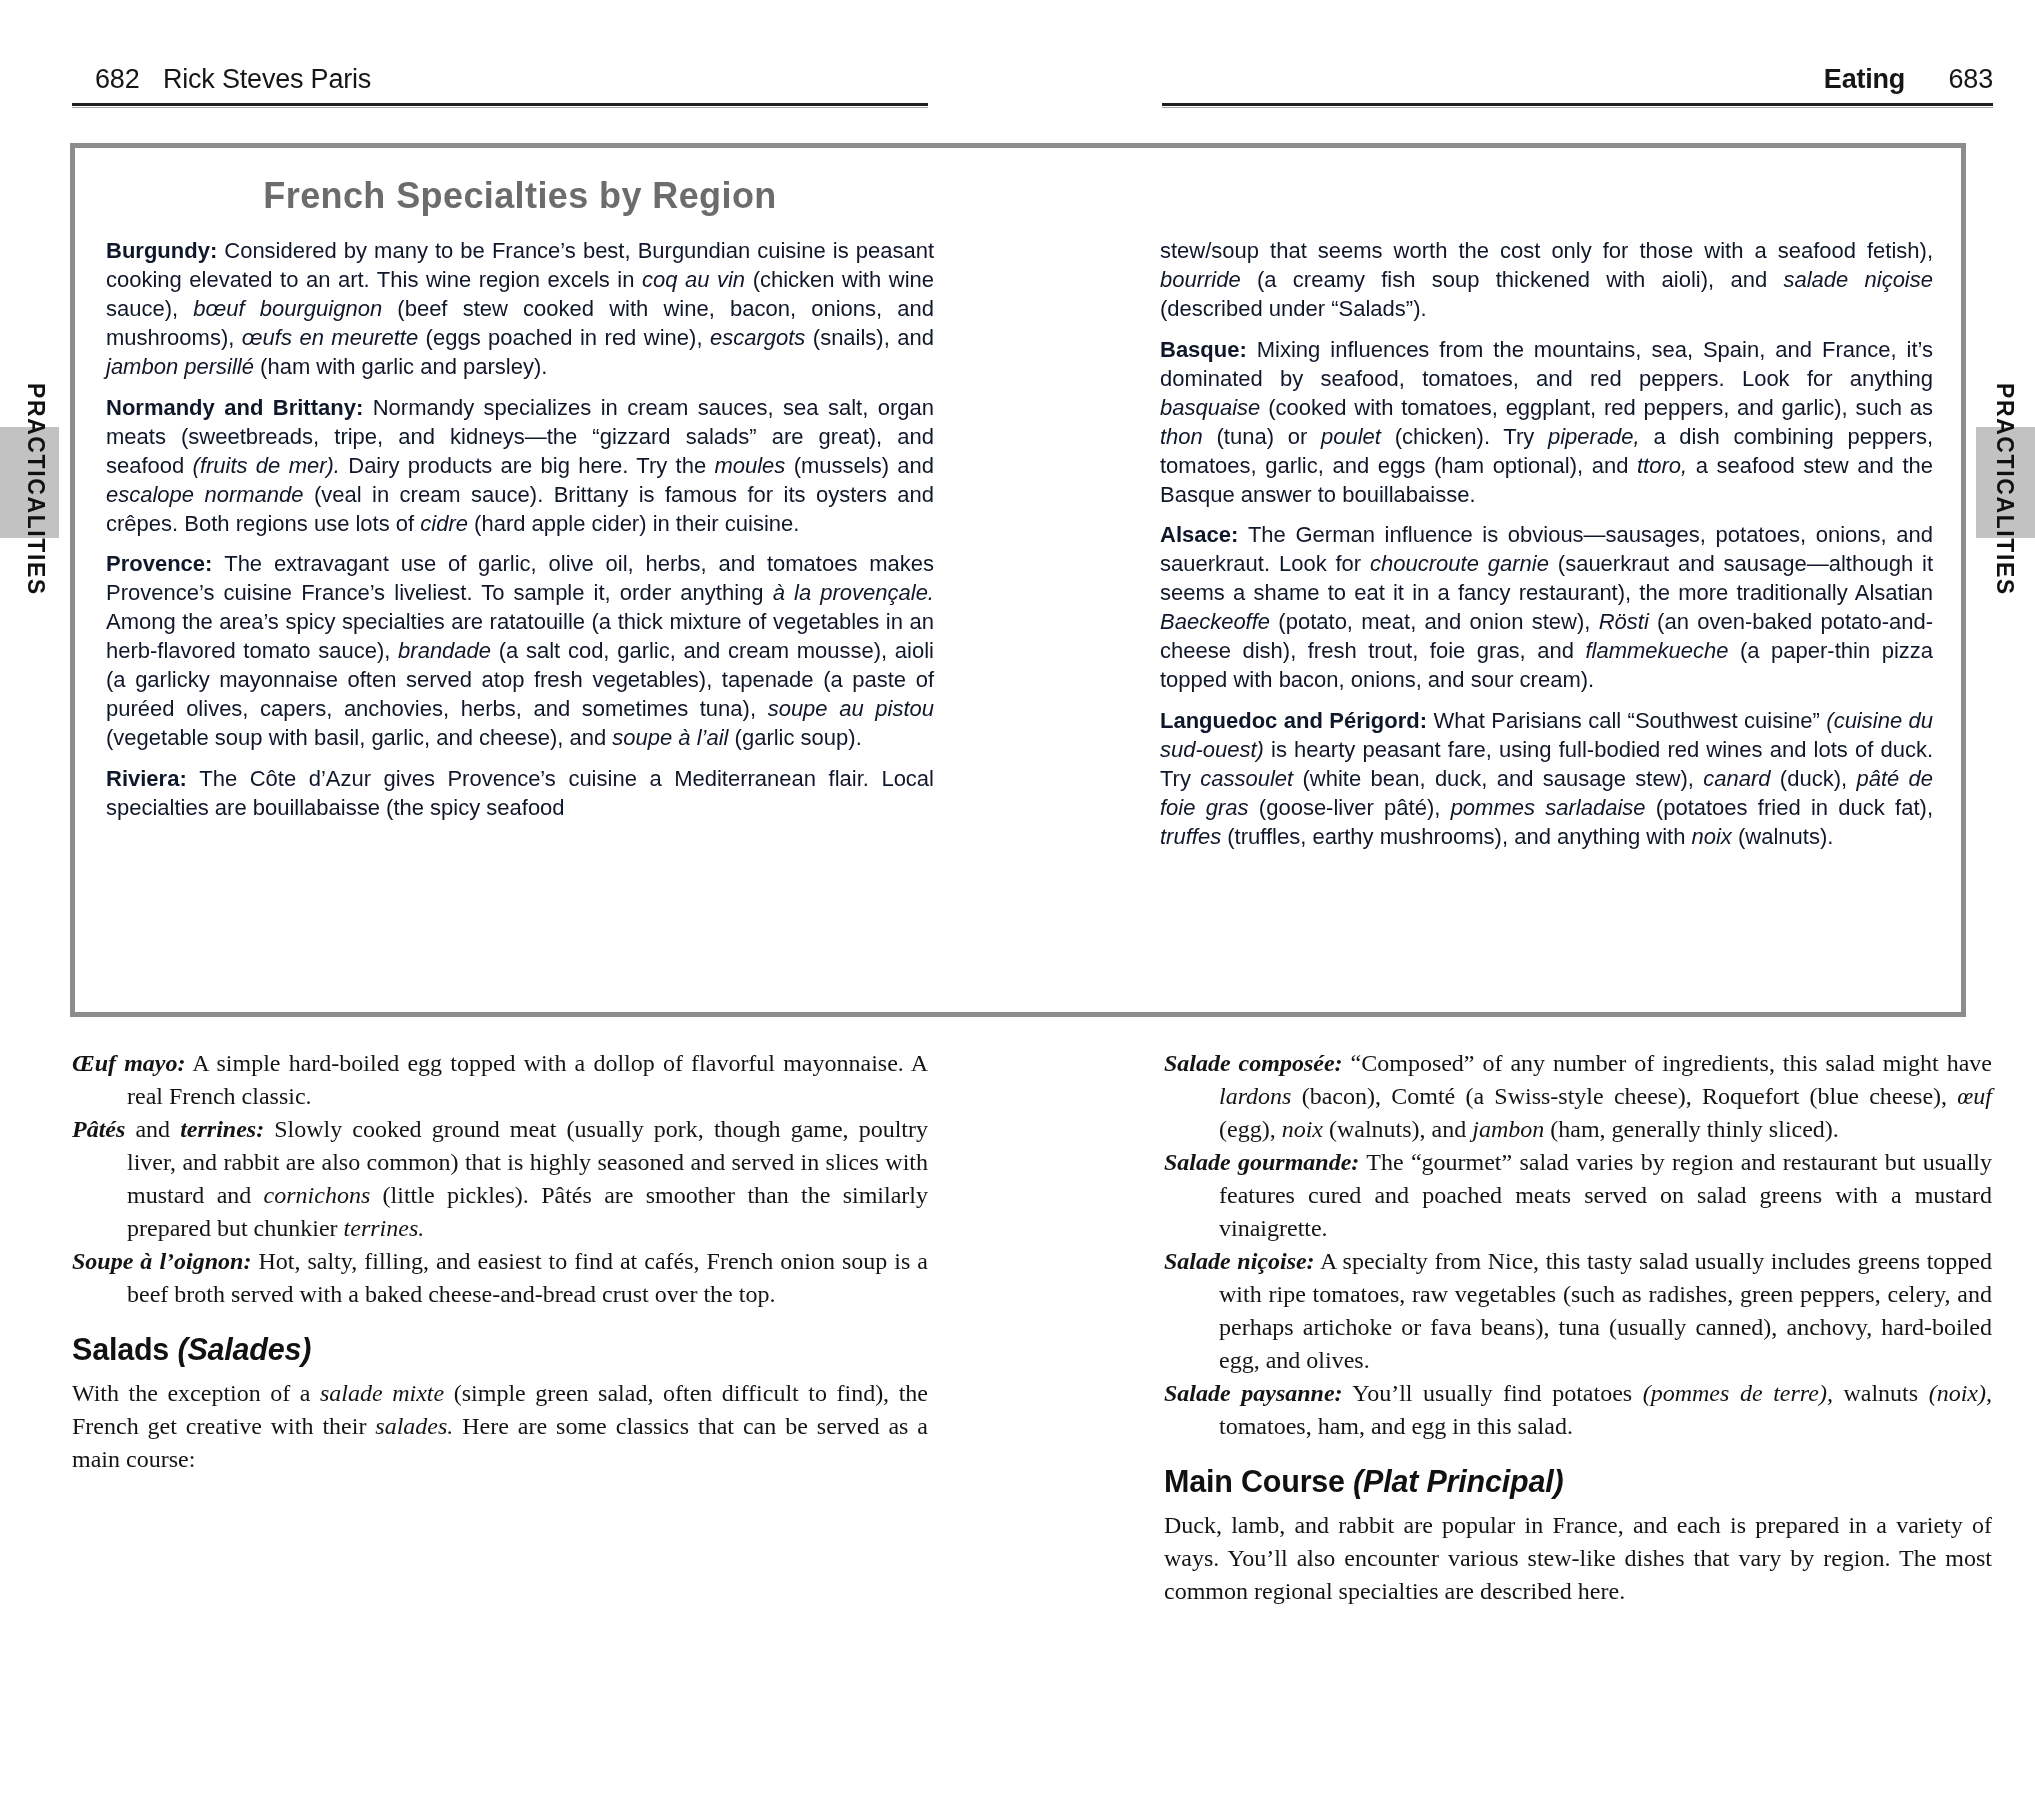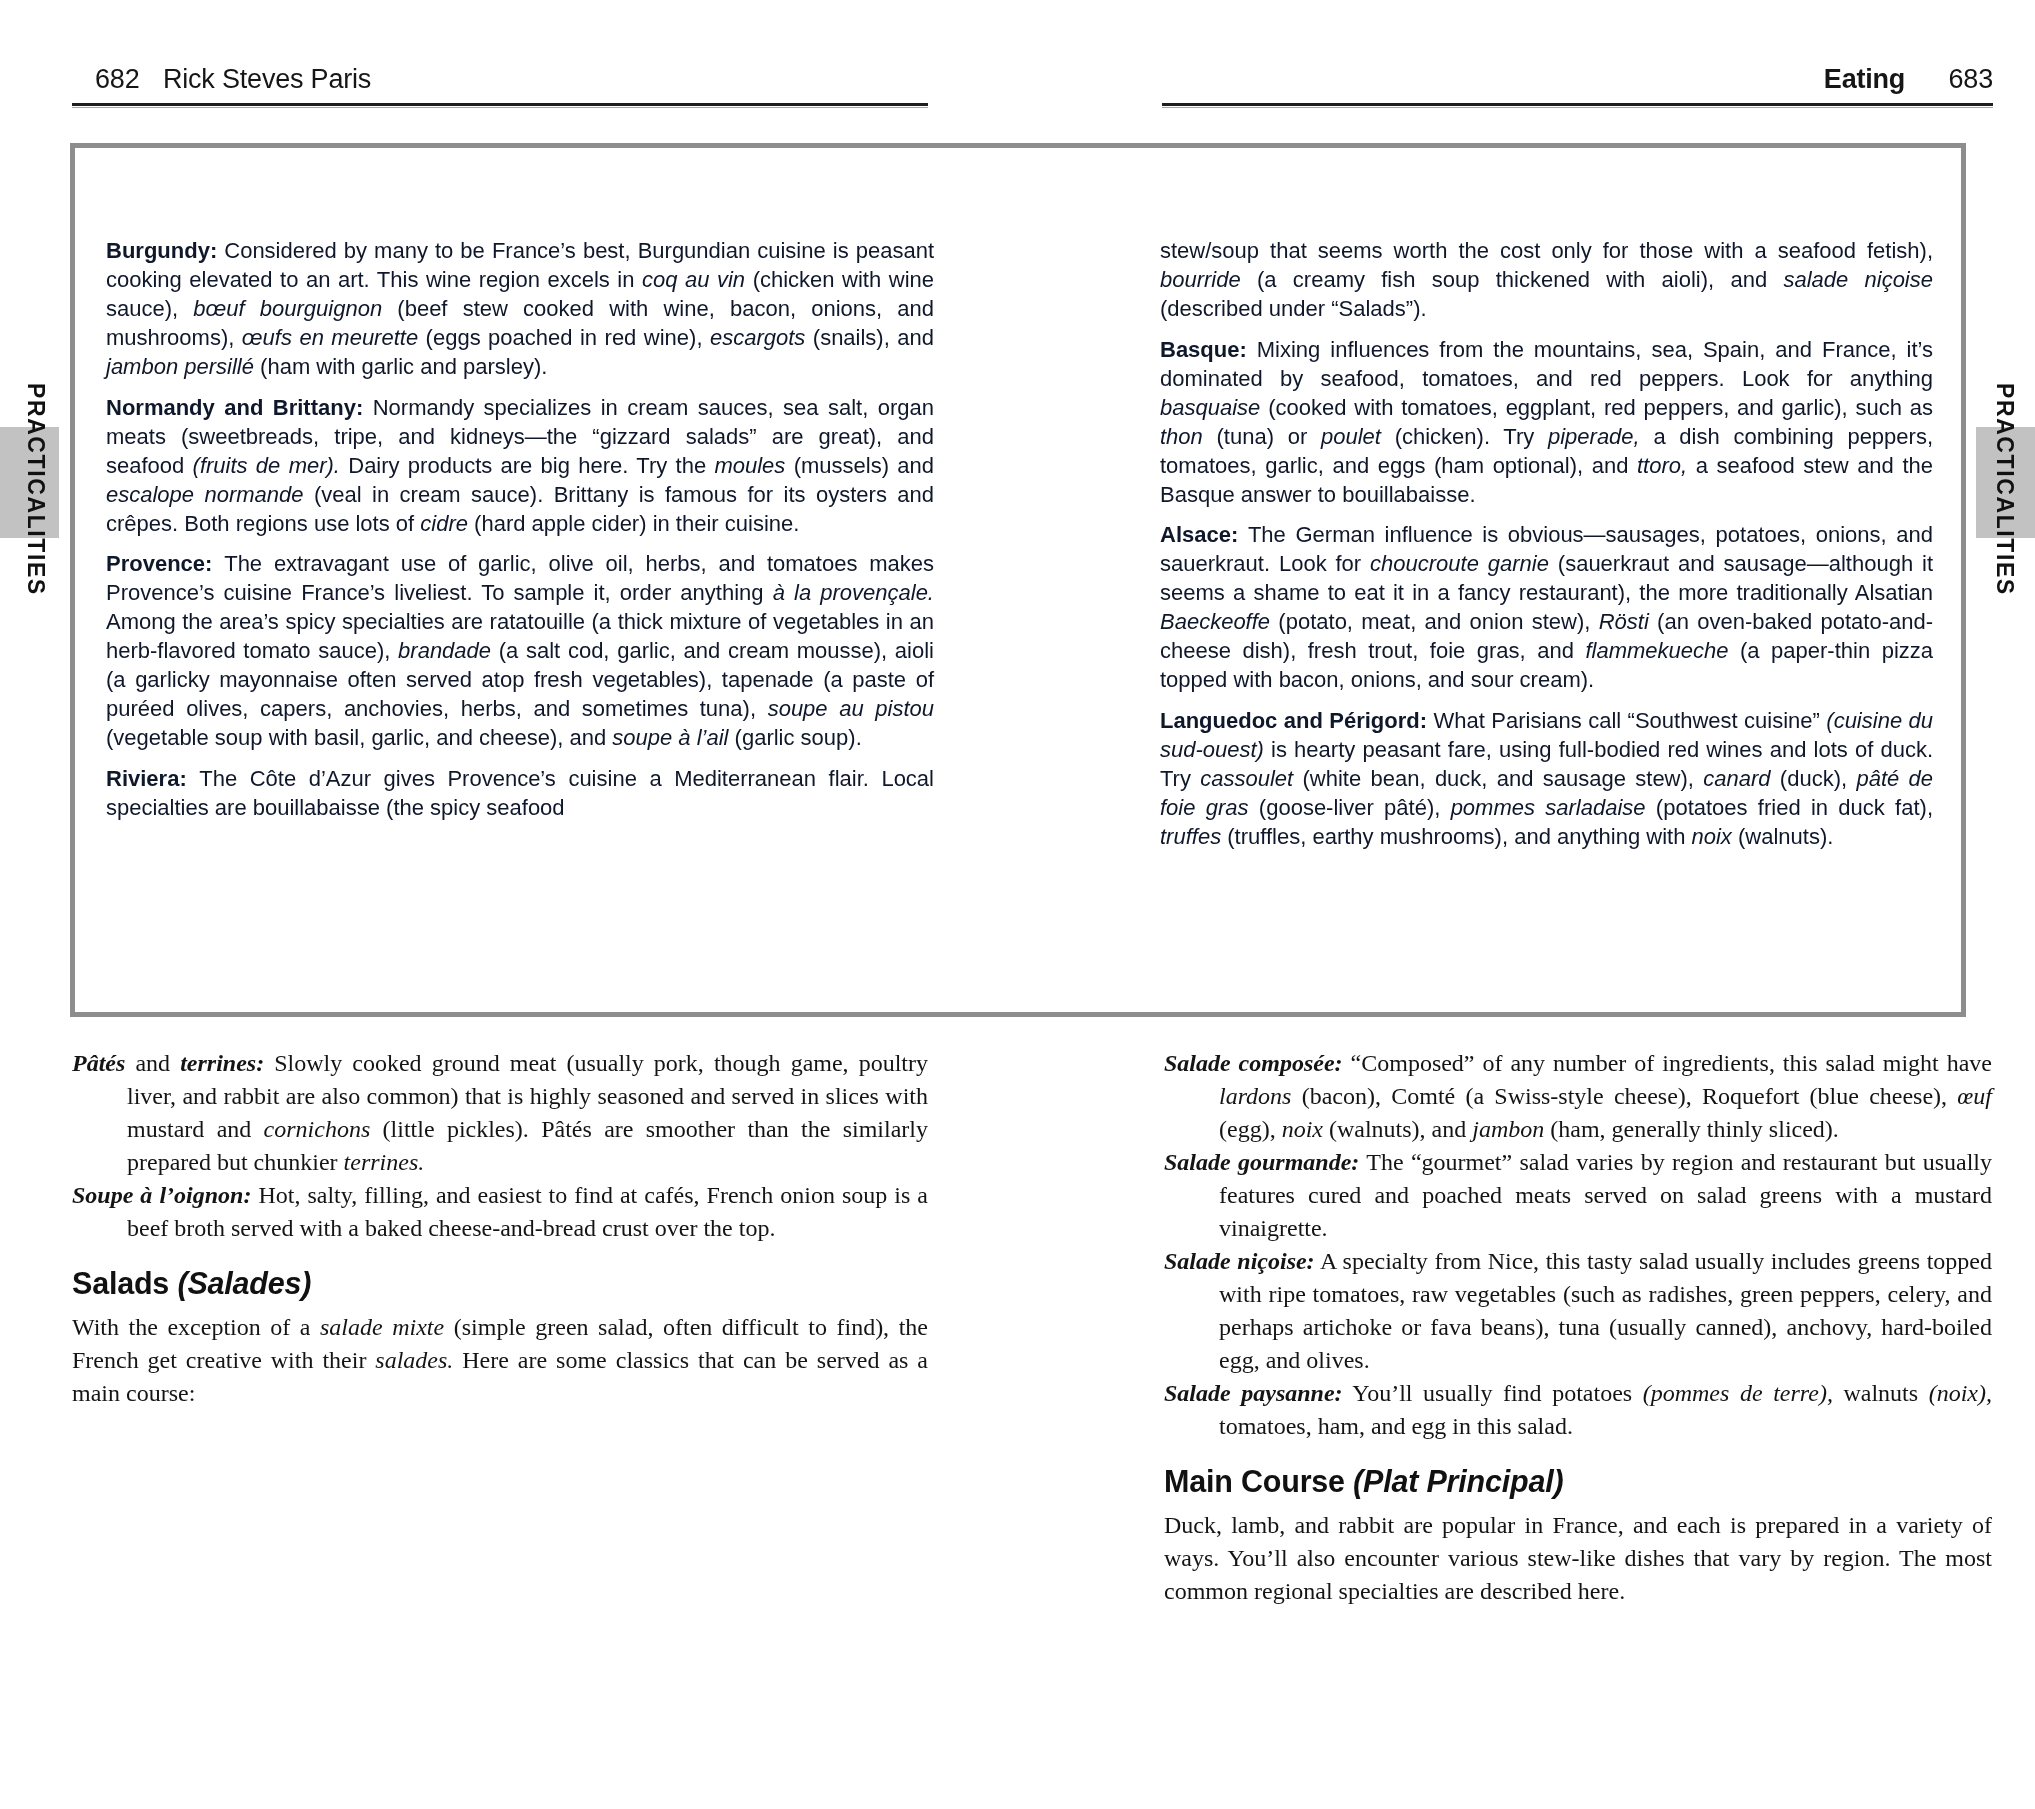--- a/index.html
+++ b/index.html
@@ -68,35 +68,37 @@
     <span class="sectitle">Eating</span><span class="pgnum">683</span>
   </div>
   <div class="rule rule-right"></div>
 
   <div class="tabrect tabrect-left"></div>
   <div class="tabtext tabtext-left">PRACTICALITIES</div>
   <div class="tabrect tabrect-right"></div>
   <div class="tabtext tabtext-right">PRACTICALITIES</div>
 
   <section class="box">
+    <div class="box-title">French Specialties by Region</div>
     <div class="box-col box-col-a">
         <div class="blk kind-para"><span class="seg-b">Burgundy: </span><span class="seg-r">Considered by many to be France’s best, Burgundian cuisine is peasant cooking elevated to an art. This wine region excels in </span><span class="seg-i">coq au vin</span><span class="seg-r"> (chicken with wine sauce), </span><span class="seg-i">bœuf bourguignon</span><span class="seg-r"> (beef stew cooked with wine, bacon, onions, and mushrooms), </span><span class="seg-i">œufs en meurette</span><span class="seg-r"> (eggs poached in red wine), </span><span class="seg-i">escargots</span><span class="seg-r"> (snails), and </span><span class="seg-i">jambon persillé</span><span class="seg-r"> (ham with garlic and parsley).</span></div>
         <div class="blk kind-para"><span class="seg-b">Normandy and Brittany: </span><span class="seg-r">Normandy specializes in cream sauces, sea salt, organ meats (sweetbreads, tripe, and kidneys—the “gizzard salads” are great), and seafood </span><span class="seg-i">(fruits de mer).</span><span class="seg-r"> Dairy products are big here. Try the </span><span class="seg-i">moules</span><span class="seg-r"> (mussels) and </span><span class="seg-i">escalope normande</span><span class="seg-r"> (veal in cream sauce). Brittany is famous for its oysters and crêpes. Both regions use lots of </span><span class="seg-i">cidre</span><span class="seg-r"> (hard apple cider) in their cuisine.</span></div>
         <div class="blk kind-para"><span class="seg-b">Provence: </span><span class="seg-r">The extravagant use of garlic, olive oil, herbs, and tomatoes makes Provence’s cuisine France’s liveliest. To sample it, order anything </span><span class="seg-i">à la provençale.</span><span class="seg-r"> Among the area’s spicy specialties are ratatouille (a thick mixture of vegetables in an herb-flavored tomato sauce), </span><span class="seg-i">brandade</span><span class="seg-r"> (a salt cod, garlic, and cream mousse), aioli (a garlicky mayonnaise often served atop fresh vegetables), tapenade (a paste of puréed olives, capers, anchovies, herbs, and sometimes tuna), </span><span class="seg-i">soupe au pistou</span><span class="seg-r"> (vegetable soup with basil, garlic, and cheese), and </span><span class="seg-i">soupe à l’ail</span><span class="seg-r"> (garlic soup).</span></div>
         <div class="blk kind-para"><span class="seg-b">Riviera: </span><span class="seg-r">The Côte d’Azur gives Provence’s cuisine a Mediterranean flair. Local specialties are bouillabaisse (the spicy seafood</span></div>
       </div>
     <div class="box-col box-col-b">
         <div class="blk kind-para"><span class="seg-r">stew/soup that seems worth the cost only for those with a seafood fetish), </span><span class="seg-i">bourride</span><span class="seg-r"> (a creamy fish soup thickened with aioli), and </span><span class="seg-i">salade niçoise</span><span class="seg-r"> (described under “Salads”).</span></div>
         <div class="blk kind-para"><span class="seg-b">Basque: </span><span class="seg-r">Mixing influences from the mountains, sea, Spain, and France, it’s dominated by seafood, tomatoes, and red peppers. Look for anything </span><span class="seg-i">basquaise</span><span class="seg-r"> (cooked with tomatoes, eggplant, red peppers, and garlic), such as </span><span class="seg-i">thon</span><span class="seg-r"> (tuna) or </span><span class="seg-i">poulet</span><span class="seg-r"> (chicken). Try </span><span class="seg-i">piperade,</span><span class="seg-r"> a dish combining peppers, tomatoes, garlic, and eggs (ham optional), and </span><span class="seg-i">ttoro,</span><span class="seg-r"> a seafood stew and the Basque answer to bouillabaisse.</span></div>
         <div class="blk kind-para"><span class="seg-b">Alsace: </span><span class="seg-r">The German influence is obvious—sausages, potatoes, onions, and sauerkraut. Look for </span><span class="seg-i">choucroute garnie</span><span class="seg-r"> (sauerkraut and sausage—although it seems a shame to eat it in a fancy restaurant), the more traditionally Alsatian </span><span class="seg-i">Baeckeoffe</span><span class="seg-r"> (potato, meat, and onion stew), </span><span class="seg-i">Rösti</span><span class="seg-r"> (an oven-baked potato-and-cheese dish), fresh trout, foie gras, and </span><span class="seg-i">flammekueche</span><span class="seg-r"> (a paper-thin pizza topped with bacon, onions, and sour cream).</span></div>
         <div class="blk kind-para"><span class="seg-b">Languedoc and Périgord: </span><span class="seg-r">What Parisians call “Southwest cuisine” </span><span class="seg-i">(cuisine du sud-ouest)</span><span class="seg-r"> is hearty peasant fare, using full-bodied red wines and lots of duck. Try </span><span class="seg-i">cassoulet</span><span class="seg-r"> (white bean, duck, and sausage stew), </span><span class="seg-i">canard</span><span class="seg-r"> (duck), </span><span class="seg-i">pâté de foie gras</span><span class="seg-r"> (goose-liver pâté), </span><span class="seg-i">pommes sarladaise</span><span class="seg-r"> (potatoes fried in duck fat), </span><span class="seg-i">truffes</span><span class="seg-r"> (truffles, earthy mushrooms), and anything with </span><span class="seg-i">noix</span><span class="seg-r"> (walnuts).</span></div>
       </div>
   </section>
 
   <section class="bodycol bodycol-left">
+      <div class="blk kind-entry"><span class="seg-bi">Œuf mayo:</span><span class="seg-r"> A simple hard-boiled egg topped with a dollop of flavorful mayonnaise. A real French classic.</span></div>
       <div class="blk kind-entry"><span class="seg-bi">Pâtés</span><span class="seg-r"> and </span><span class="seg-bi">terrines:</span><span class="seg-r"> Slowly cooked ground meat (usually pork, though game, poultry liver, and rabbit are also common) that is highly seasoned and served in slices with mustard and </span><span class="seg-i">cornichons</span><span class="seg-r"> (little pickles). Pâtés are smoother than the similarly prepared but chunkier </span><span class="seg-i">terrines.</span></div>
       <div class="blk kind-entry"><span class="seg-bi">Soupe à l’oignon:</span><span class="seg-r"> Hot, salty, filling, and easiest to find at cafés, French onion soup is a beef broth served with a baked cheese-and-bread crust over the top.</span></div>
       <div class="blk kind-heading"><span class="seg-r">Salads </span><span class="seg-i">(Salades)</span></div>
       <div class="blk kind-plain"><span class="seg-r">With the exception of a </span><span class="seg-i">salade mixte</span><span class="seg-r"> (simple green salad, often difficult to find), the French get creative with their </span><span class="seg-i">salades.</span><span class="seg-r"> Here are some classics that can be served as a main course:</span></div>
     </section>
   <section class="bodycol bodycol-right">
       <div class="blk kind-entry"><span class="seg-bi">Salade composée:</span><span class="seg-r"> “Composed” of any number of ingredients, this salad might have </span><span class="seg-i">lardons</span><span class="seg-r"> (bacon), Comté (a Swiss-style cheese), Roquefort (blue cheese), </span><span class="seg-i">œuf</span><span class="seg-r"> (egg), </span><span class="seg-i">noix</span><span class="seg-r"> (walnuts), and </span><span class="seg-i">jambon</span><span class="seg-r"> (ham, generally thinly sliced).</span></div>
       <div class="blk kind-entry"><span class="seg-bi">Salade gourmande:</span><span class="seg-r"> The “gourmet” salad varies by region and restaurant but usually features cured and poached meats served on salad greens with a mustard vinaigrette.</span></div>
       <div class="blk kind-entry"><span class="seg-bi">Salade niçoise:</span><span class="seg-r"> A specialty from Nice, this tasty salad usually includes greens topped with ripe tomatoes, raw vegetables (such as radishes, green peppers, celery, and perhaps artichoke or fava beans), tuna (usually canned), anchovy, hard-boiled egg, and olives.</span></div>
       <div class="blk kind-entry"><span class="seg-bi">Salade paysanne:</span><span class="seg-r"> You’ll usually find potatoes </span><span class="seg-i">(pommes de terre),</span><span class="seg-r"> walnuts </span><span class="seg-i">(noix),</span><span class="seg-r"> tomatoes, ham, and egg in this salad.</span></div>

